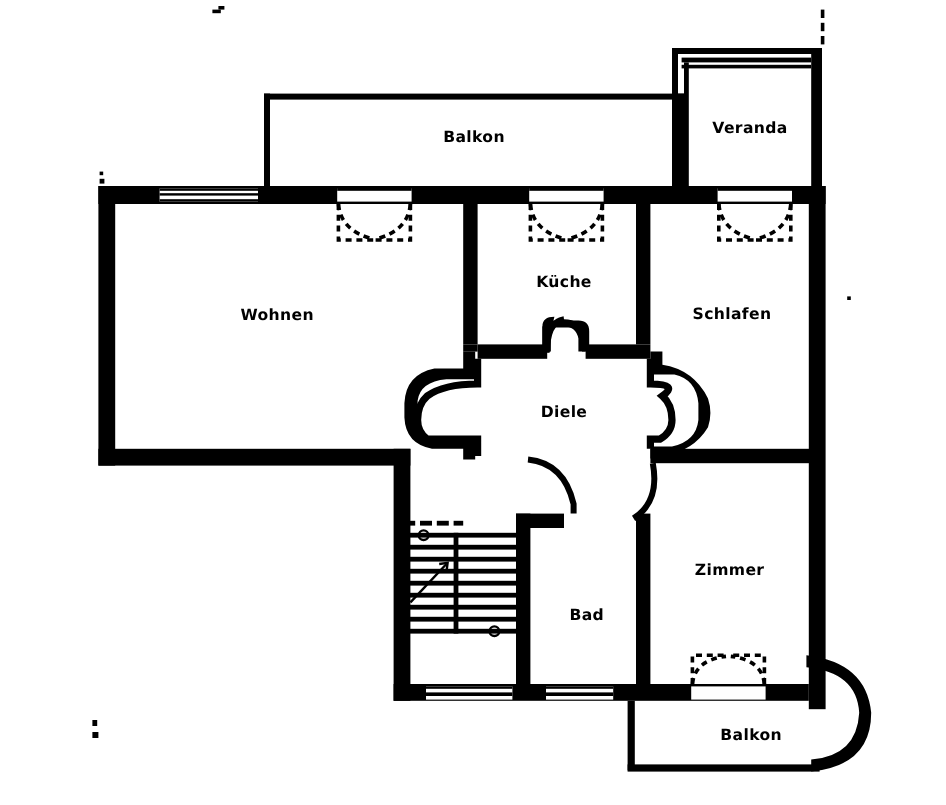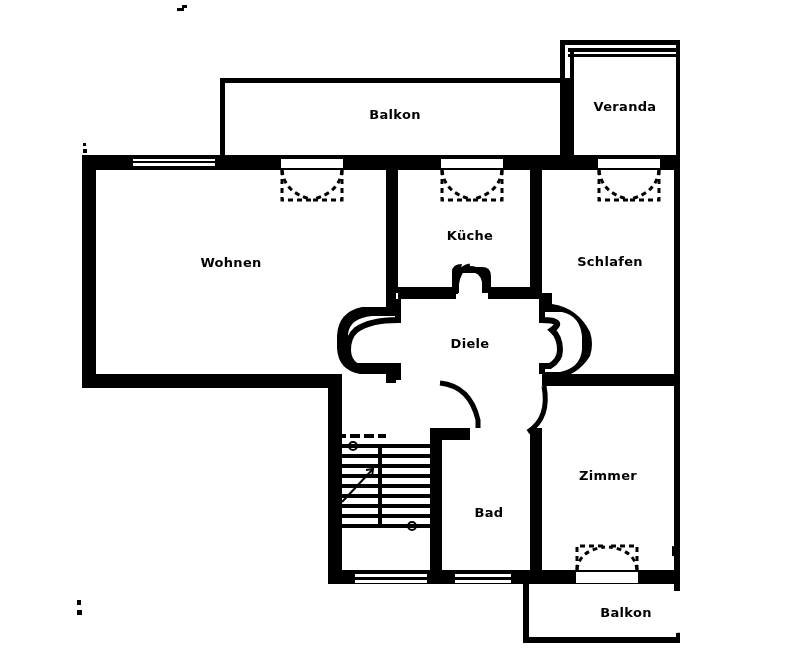--- a/index.html
+++ b/index.html
@@ -5,21 +5,21 @@
   html, body {
     margin: 0;
     padding: 0;
     background: #ffffff;
   }
   body {
     font-family: "DejaVu Sans", sans-serif;
   }
   #floorplan-root {
     position: relative;
-    width: 680px;
+    width: 788px;
     height: 671px;
     background: #ffffff;
     overflow: hidden;
   }
   #floorplan-svg {
     position: absolute;
     left: 0;
     top: 0;
     width: 788px;
     height: 671px;

